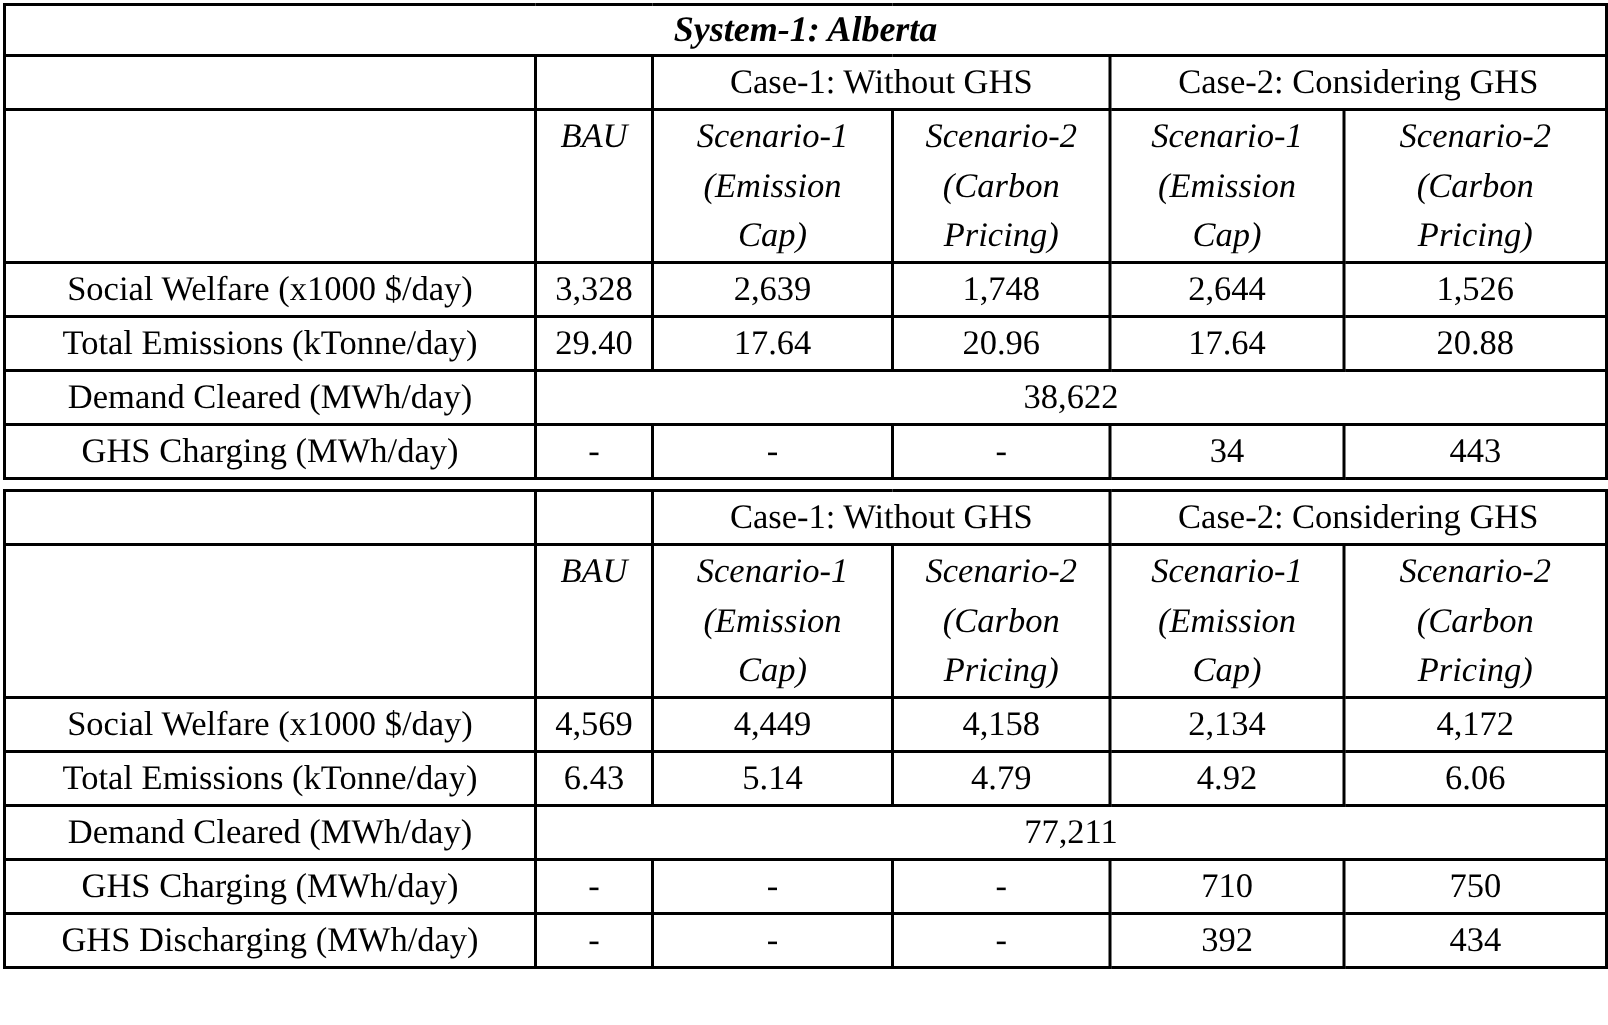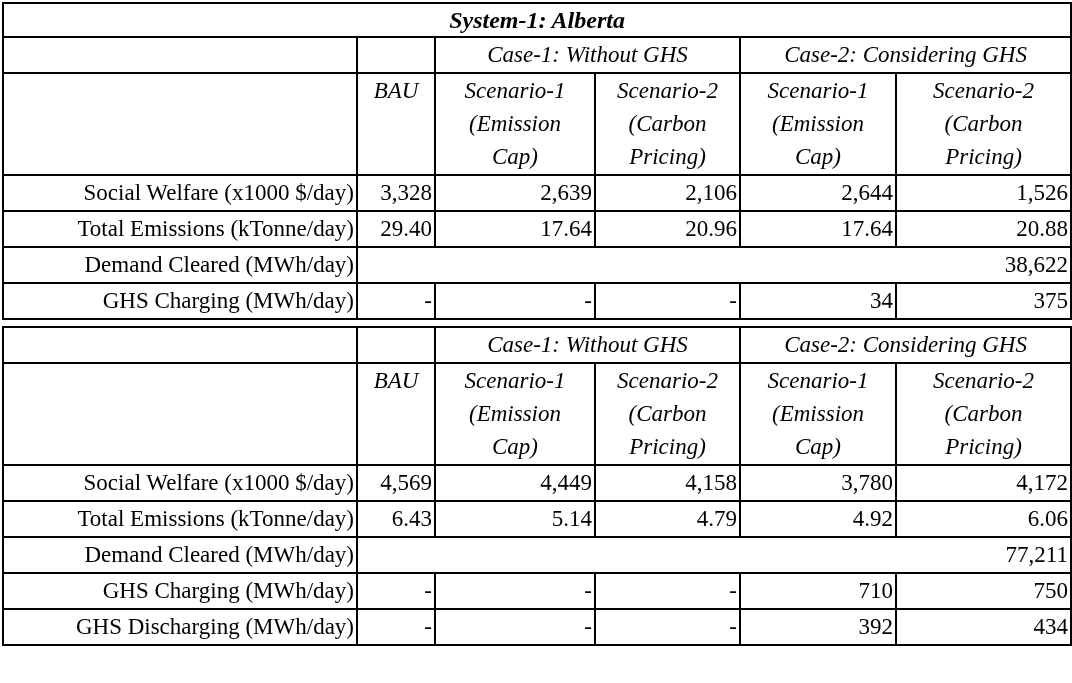--- a/index.html
+++ b/index.html
@@ -36,33 +36,31 @@
     overflow: hidden;
     white-space: nowrap;
   }
   tr.title-row td {
     font-weight: bold;
     font-style: italic;
     font-size: 24px;
     height: 30px;
   }
   tr.case-row td {
-    font-style: italic;
     height: 34px;
   }
   tr.scen-row td {
     font-style: italic;
     vertical-align: top;
     height: 100px;
     line-height: 33px;
     border-radius: 11px;
   }
   tr.data-row td {
     height: 34px;
-    text-align: right;
   }
   col.c-label { width: 354px; }
   col.c-bau   { width: 78px;  }
   col.c-s1a   { width: 160px; }
   col.c-s2a   { width: 145px; }
   col.c-s1b   { width: 156px; }
   col.c-s2b   { width: 175px; }
 </style>
 </head>
 <body>
@@ -109,21 +107,21 @@
         <td>
           <div>Scenario-2</div>
           <div>(Carbon</div>
           <div>Pricing)</div>
         </td>
       </tr>
       <tr class="data-row">
         <td>Social Welfare (x1000 $/day)</td>
         <td>3,328</td>
         <td>2,639</td>
-        <td>2,106</td>
+        <td>1,748</td>
         <td>2,644</td>
         <td>1,526</td>
       </tr>
       <tr class="data-row">
         <td>Total Emissions (kTonne/day)</td>
         <td>29.40</td>
         <td>17.64</td>
         <td>20.96</td>
         <td>17.64</td>
         <td>20.88</td>
@@ -131,21 +129,21 @@
       <tr class="data-row">
         <td>Demand Cleared (MWh/day)</td>
         <td colspan="5">38,622</td>
       </tr>
       <tr class="data-row">
         <td>GHS Charging (MWh/day)</td>
         <td>-</td>
         <td>-</td>
         <td>-</td>
         <td>34</td>
-        <td>375</td>
+        <td>443</td>
       </tr>
     </tbody>
   </table>
 
   <table class="results">
     <colgroup>
       <col class="c-label">
         <col class="c-bau">
         <col class="c-s1a">
         <col class="c-s2a">
@@ -181,21 +179,21 @@
           <div>Scenario-2</div>
           <div>(Carbon</div>
           <div>Pricing)</div>
         </td>
       </tr>
       <tr class="data-row">
         <td>Social Welfare (x1000 $/day)</td>
         <td>4,569</td>
         <td>4,449</td>
         <td>4,158</td>
-        <td>3,780</td>
+        <td>2,134</td>
         <td>4,172</td>
       </tr>
       <tr class="data-row">
         <td>Total Emissions (kTonne/day)</td>
         <td>6.43</td>
         <td>5.14</td>
         <td>4.79</td>
         <td>4.92</td>
         <td>6.06</td>
       </tr>

